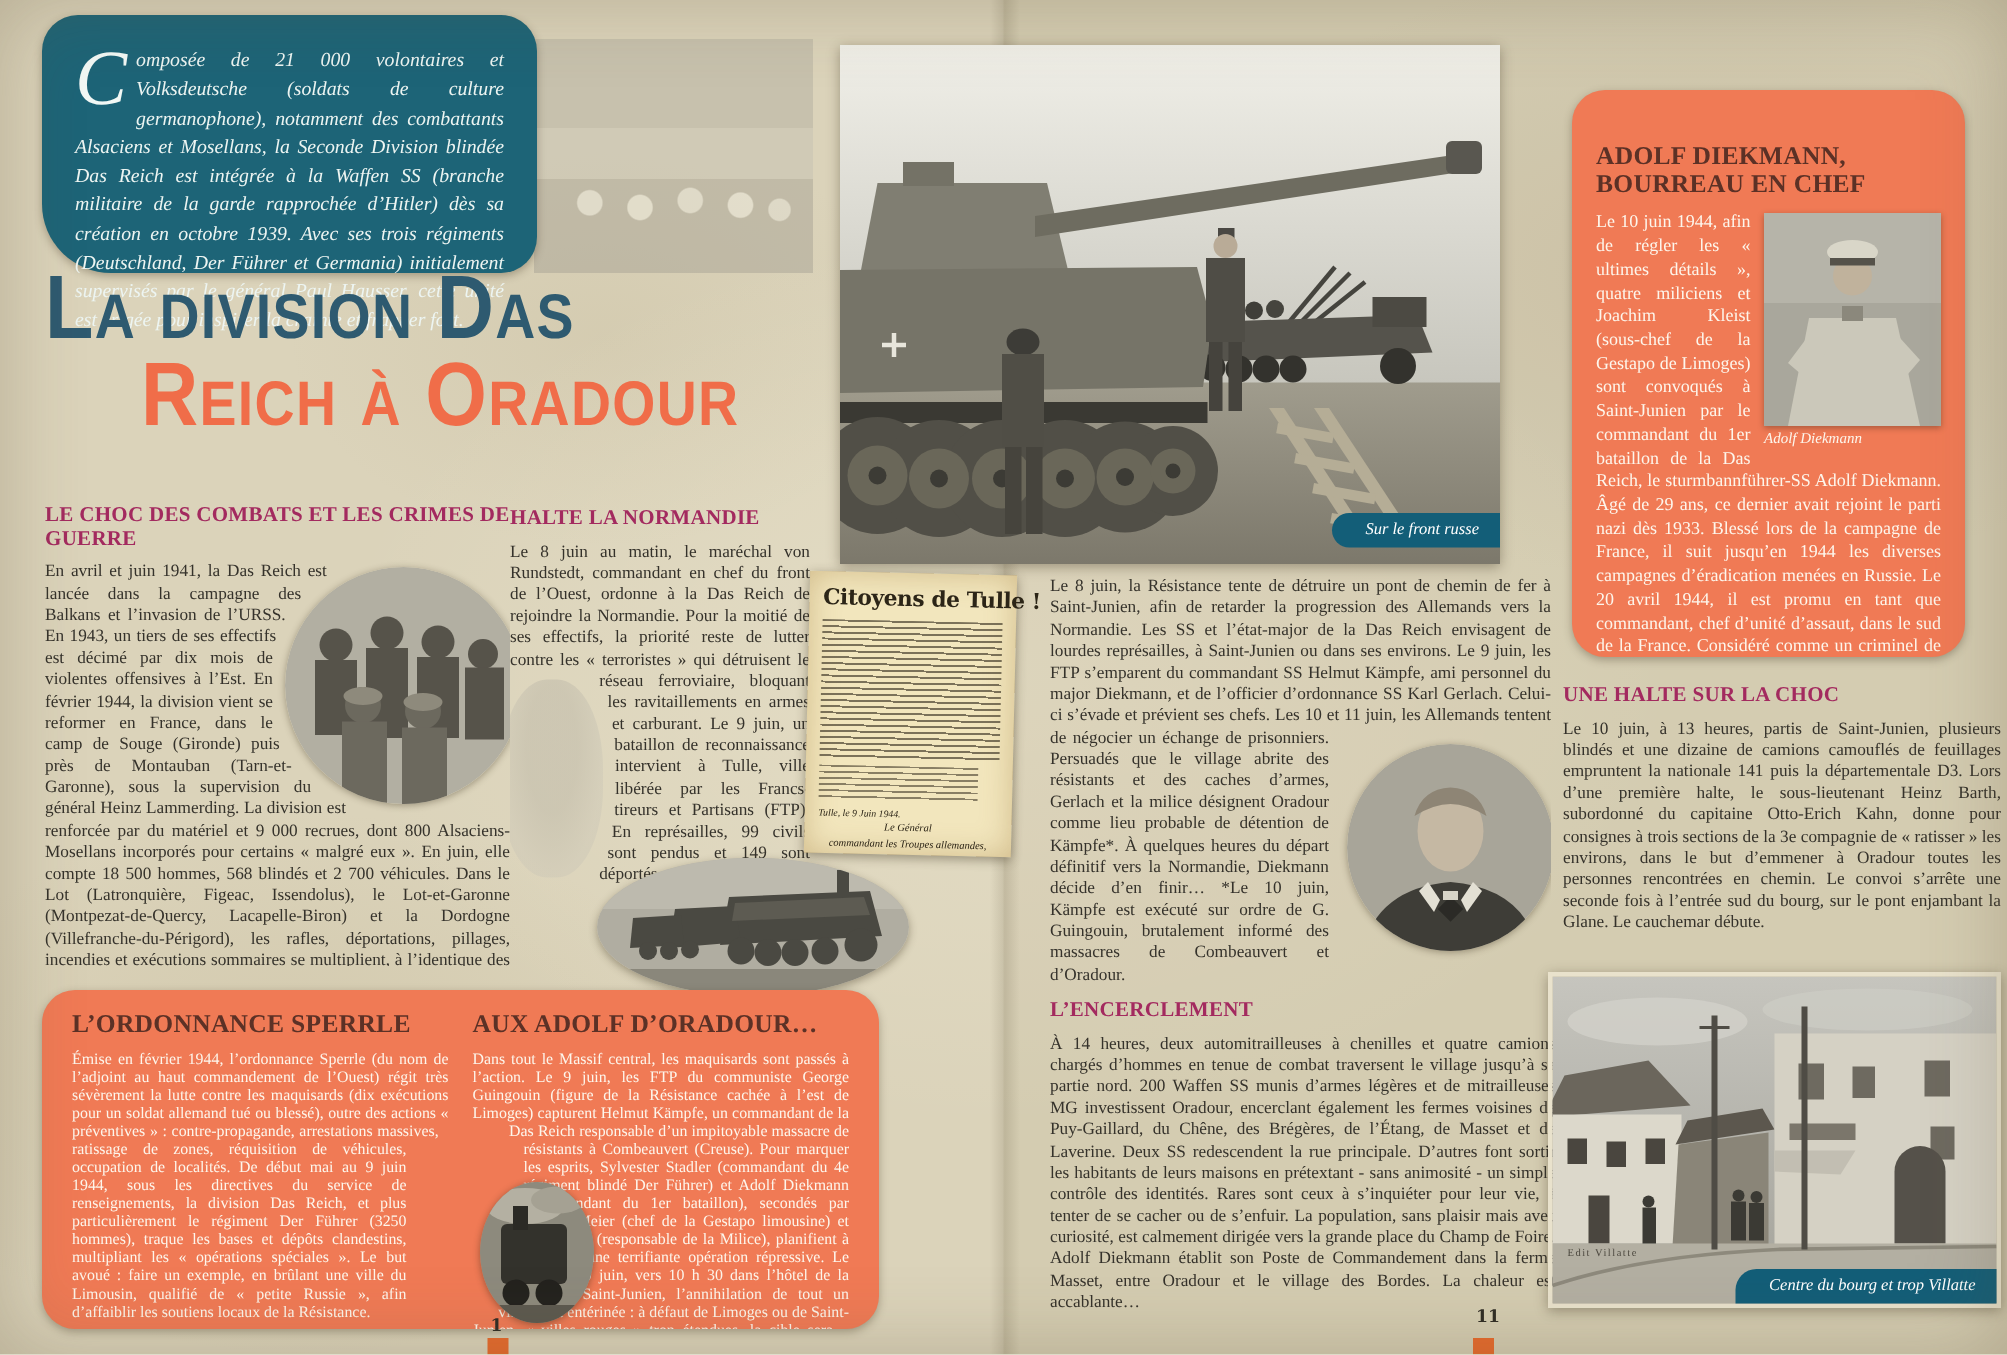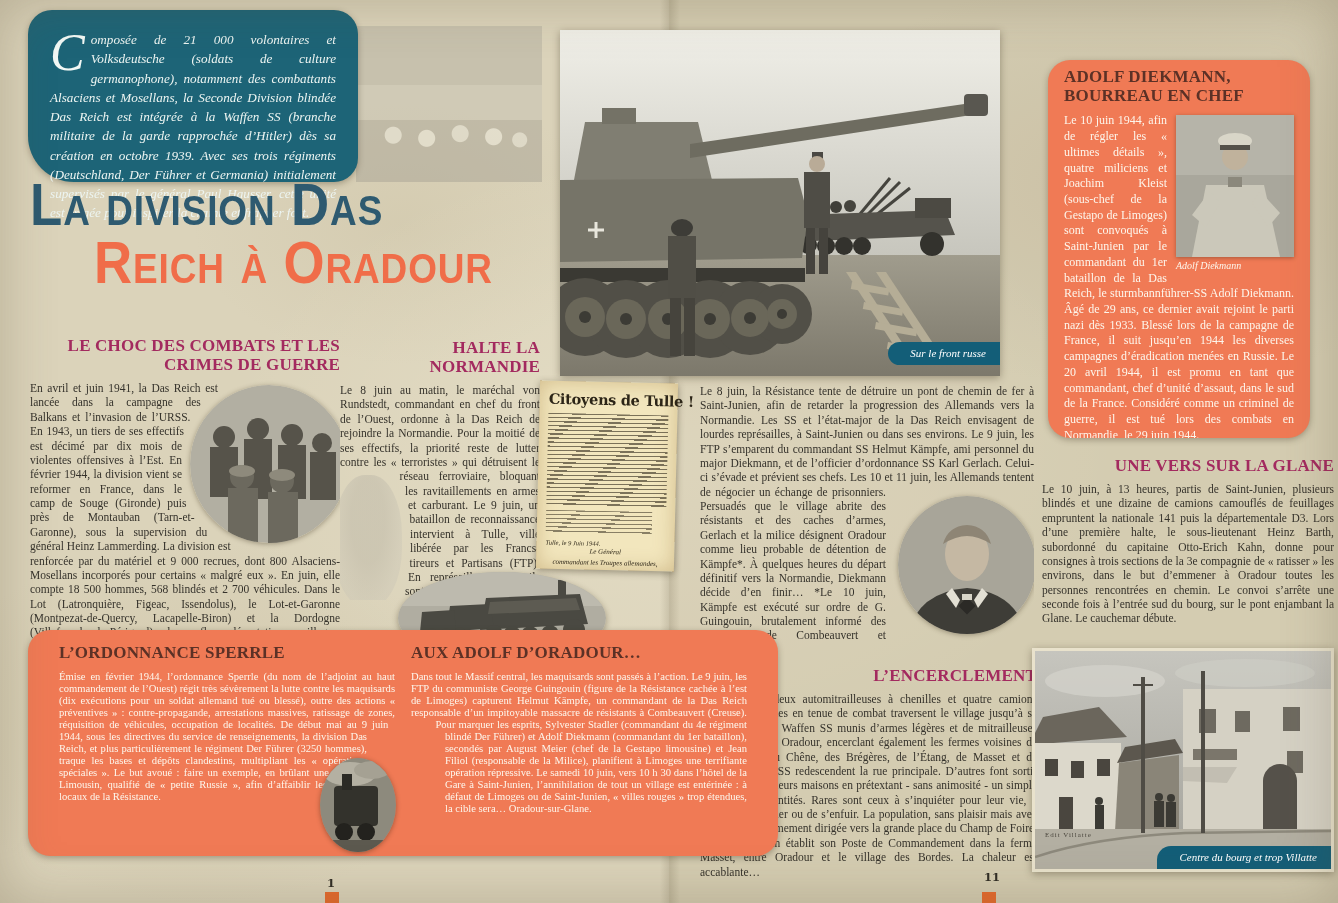--- a/index.html
+++ b/index.html
@@ -52,21 +52,21 @@
 
   .tank{left:535px;top:30px;width:440px;height:346px;margin-left:25px;}
   .tank .cap-bar{bottom:11px;}
 
   .street{left:1032px;top:648px;width:302px;height:224px;border:3px solid #e9e2cc;box-sizing:border-box;}
   .street .cap-bar{bottom:0;border-radius:14px 0 0 0;}
   .street-credit{position:absolute;left:10px;bottom:30px;font-size:7px;color:#4c483f;letter-spacing:1px;}
 
   
   .sec{position:absolute;overflow:hidden;}
-  .mh{margin:0 0 7px;color:#a32a5f;font-weight:700;font-size:17px;line-height:1.12;letter-spacing:.2px;text-align:right;}
+  .mh{margin:0 0 7px;color:#a32a5f;font-weight:700;font-size:14px;line-height:1.12;letter-spacing:.2px;}
   .body{font-size:11.5px;line-height:1.25;color:#35322b;text-align:justify;}
   .sec-choc{left:30px;top:336px;width:310px;height:308px;}
   .sec-normandie{left:340px;top:338px;width:200px;height:262px;}
   .sec-actions{left:700px;top:384px;width:334px;height:278px;}
   .sec-encerclement{left:700px;top:666px;width:337px;height:220px;}
   .sec-halte{left:1042px;top:456px;width:292px;height:190px;}
 
   .choc-photo{float:right;width:158px;height:158px;margin:4px -8px 4px 8px;border-radius:50%;
     shape-outside:circle(50%);overflow:hidden;box-shadow:0 1px 5px rgba(60,50,30,.4);}
   .norm-faded{float:left;width:68px;height:132px;margin:92px 8px 0 -6px;border-radius:45%;
@@ -75,28 +75,28 @@
   .kampfe-wrap{float:right;width:142px;margin:112px -4px 0 10px;text-align:center;
     shape-outside:inset(112px 0 0 0);}
   .kampfe-circle{display:block;width:138px;height:138px;border-radius:50%;overflow:hidden;
     box-shadow:0 1px 5px rgba(60,50,30,.4);margin:0 auto;}
 
   
   .obox{position:absolute;background:#f07a55;border-radius:22px;box-sizing:border-box;
     box-shadow:0 2px 6px rgba(60,50,30,.35);overflow:hidden;}
   .obox h2{margin:0 0 8px;color:#5c3126;font-size:17px;line-height:1.1;letter-spacing:.2px;}
   .obody{color:#fdf6ec;font-size:10.6px;line-height:1.14;text-align:justify;}
-  .box-diekmann{left:1048px;top:60px;width:262px;height:378px;padding:8px 16px 14px;}
+  .box-diekmann{left:1048px;top:60px;width:262px;height:378px;padding:35px 16px 14px;}
   .box-diekmann .obody{font-size:12px;line-height:1.31;}
   .dk-wrap{float:right;width:120px;margin:2px -2px 2px 9px;
     shape-outside:inset(0);}
   .dk-photo{display:block;width:118px;height:142px;overflow:hidden;box-shadow:0 1px 4px rgba(60,40,20,.4);}
   .dk-cap{display:block;font-style:italic;font-size:10px;color:#fdf6ec;margin-top:2px;}
 
-  .box-bottom{left:28px;top:630px;width:750px;height:226px;padding:14px 31px 12px;}
+  .box-bottom{left:28px;top:660px;width:558px;height:226px;padding:14px 20px 12px;}
   .box-bottom .cols{display:flex;gap:16px;}
   .box-bottom .col{width:50%;}
   .sperrle-spacer{float:right;width:40px;height:96px;margin:128px -16px 0 4px;
     shape-outside:ellipse(60px 52px at 100% 50%);}
   .portes-spacer{float:left;width:46px;height:110px;margin:96px 4px 0 -16px;
     shape-outside:ellipse(60px 58px at 0% 55%);}
   .train-oval{position:absolute;left:292px;top:128px;width:76px;height:94px;border-radius:50%;
     overflow:hidden;box-shadow:0 1px 5px rgba(60,40,20,.45);}
 
   
@@ -333,21 +333,21 @@
           </svg></span>
         </span><span>Le 8 juin, la Résistance tente de détruire un pont de chemin de fer à Saint-Junien, afin de retarder la progression des Allemands vers la Normandie. Les SS et l’état-major de la Das Reich envisagent de lourdes représailles, à Saint-Junien ou dans ses environs. Le 9 juin, les FTP s’emparent du commandant SS Helmut Kämpfe, ami personnel du major Diekmann, et de l’officier d’ordonnance SS Karl Gerlach. Celui-ci s’évade et prévient ses chefs. Les 10 et 11 juin, les Allemands tentent de négocier un échange de prisonniers. Persuadés que le village abrite des résistants et des caches d’armes, Gerlach et la milice désignent Oradour comme lieu probable de détention de Kämpfe*. À quelques heures du départ définitif vers la Normandie, Diekmann décide d’en finir… *Le 10 juin, Kämpfe est exécuté sur ordre de G. Guingouin, brutalement informé des massacres de Combeauvert et d’Oradour.</span></div>
   </section>
 
   <section class="sec sec-encerclement">
     <h2 class="mh">L’ENCERCLEMENT</h2>
     <div class="body">À 14 heures, deux automitrailleuses à chenilles et quatre camions chargés d’hommes en tenue de combat traversent le village jusqu’à sa partie nord. 200 Waffen SS munis d’armes légères et de mitrailleuses MG investissent Oradour, encerclant également les fermes voisines de Puy-Gaillard, du Chêne, des Brégères, de l’Étang, de Masset et de Laverine. Deux SS redescendent la rue principale. D’autres font sortir les habitants de leurs maisons en prétextant - sans animosité - un simple contrôle des identités. Rares sont ceux à s’inquiéter pour leur vie, à tenter de se cacher ou de s’enfuir. La population, sans plaisir mais avec curiosité, est calmement dirigée vers la grande place du Champ de Foire. Adolf Diekmann établit son Poste de Commandement dans la ferme Masset, entre Oradour et le village des Bordes. La chaleur est accablante…</div>
   </section>
 
   <section class="sec sec-halte">
-    <h2 class="mh">UNE VERS SUR LA GLANE</h2>
+    <h2 class="mh">UNE HALTE SUR LA CHOC</h2>
     <div class="body">Le 10 juin, à 13 heures, partis de Saint-Junien, plusieurs blindés et une dizaine de camions camouflés de feuillages empruntent la nationale 141 puis la départementale D3. Lors d’une première halte, le sous-lieutenant Heinz Barth, subordonné du capitaine Otto-Erich Kahn, donne pour consignes à trois sections de la 3e compagnie de « ratisser » les environs, dans le but d’emmener à Oradour toutes les personnes rencontrées en chemin. Le convoi s’arrête une seconde fois à l’entrée sud du bourg, sur le pont enjambant la Glane. Le cauchemar débute.</div>
   </section>
 
   <aside class="obox box-bottom">
     <div class="cols">
       <div class="col">
         <h2>L’ORDONNANCE SPERRLE</h2>
         <div class="obody"><span class="sperrle-spacer"></span><span>Émise en février 1944, l’ordonnance Sperrle (du nom de l’adjoint au haut commandement de l’Ouest) régit très sévèrement la lutte contre les maquisards (dix exécutions pour un soldat allemand tué ou blessé), outre des actions « préventives » : contre-propagande, arrestations massives, ratissage de zones, réquisition de véhicules, occupation de localités. De début mai au 9 juin 1944, sous les directives du service de renseignements, la division Das Reich, et plus particulièrement le régiment Der Führer (3250 hommes), traque les bases et dépôts clandestins, multipliant les « opérations spéciales ». Le but avoué : faire un exemple, en brûlant une ville du Limousin, qualifié de « petite Russie », afin d’affaiblir les soutiens locaux de la Résistance.</span></div>
       </div>
       <div class="col">

